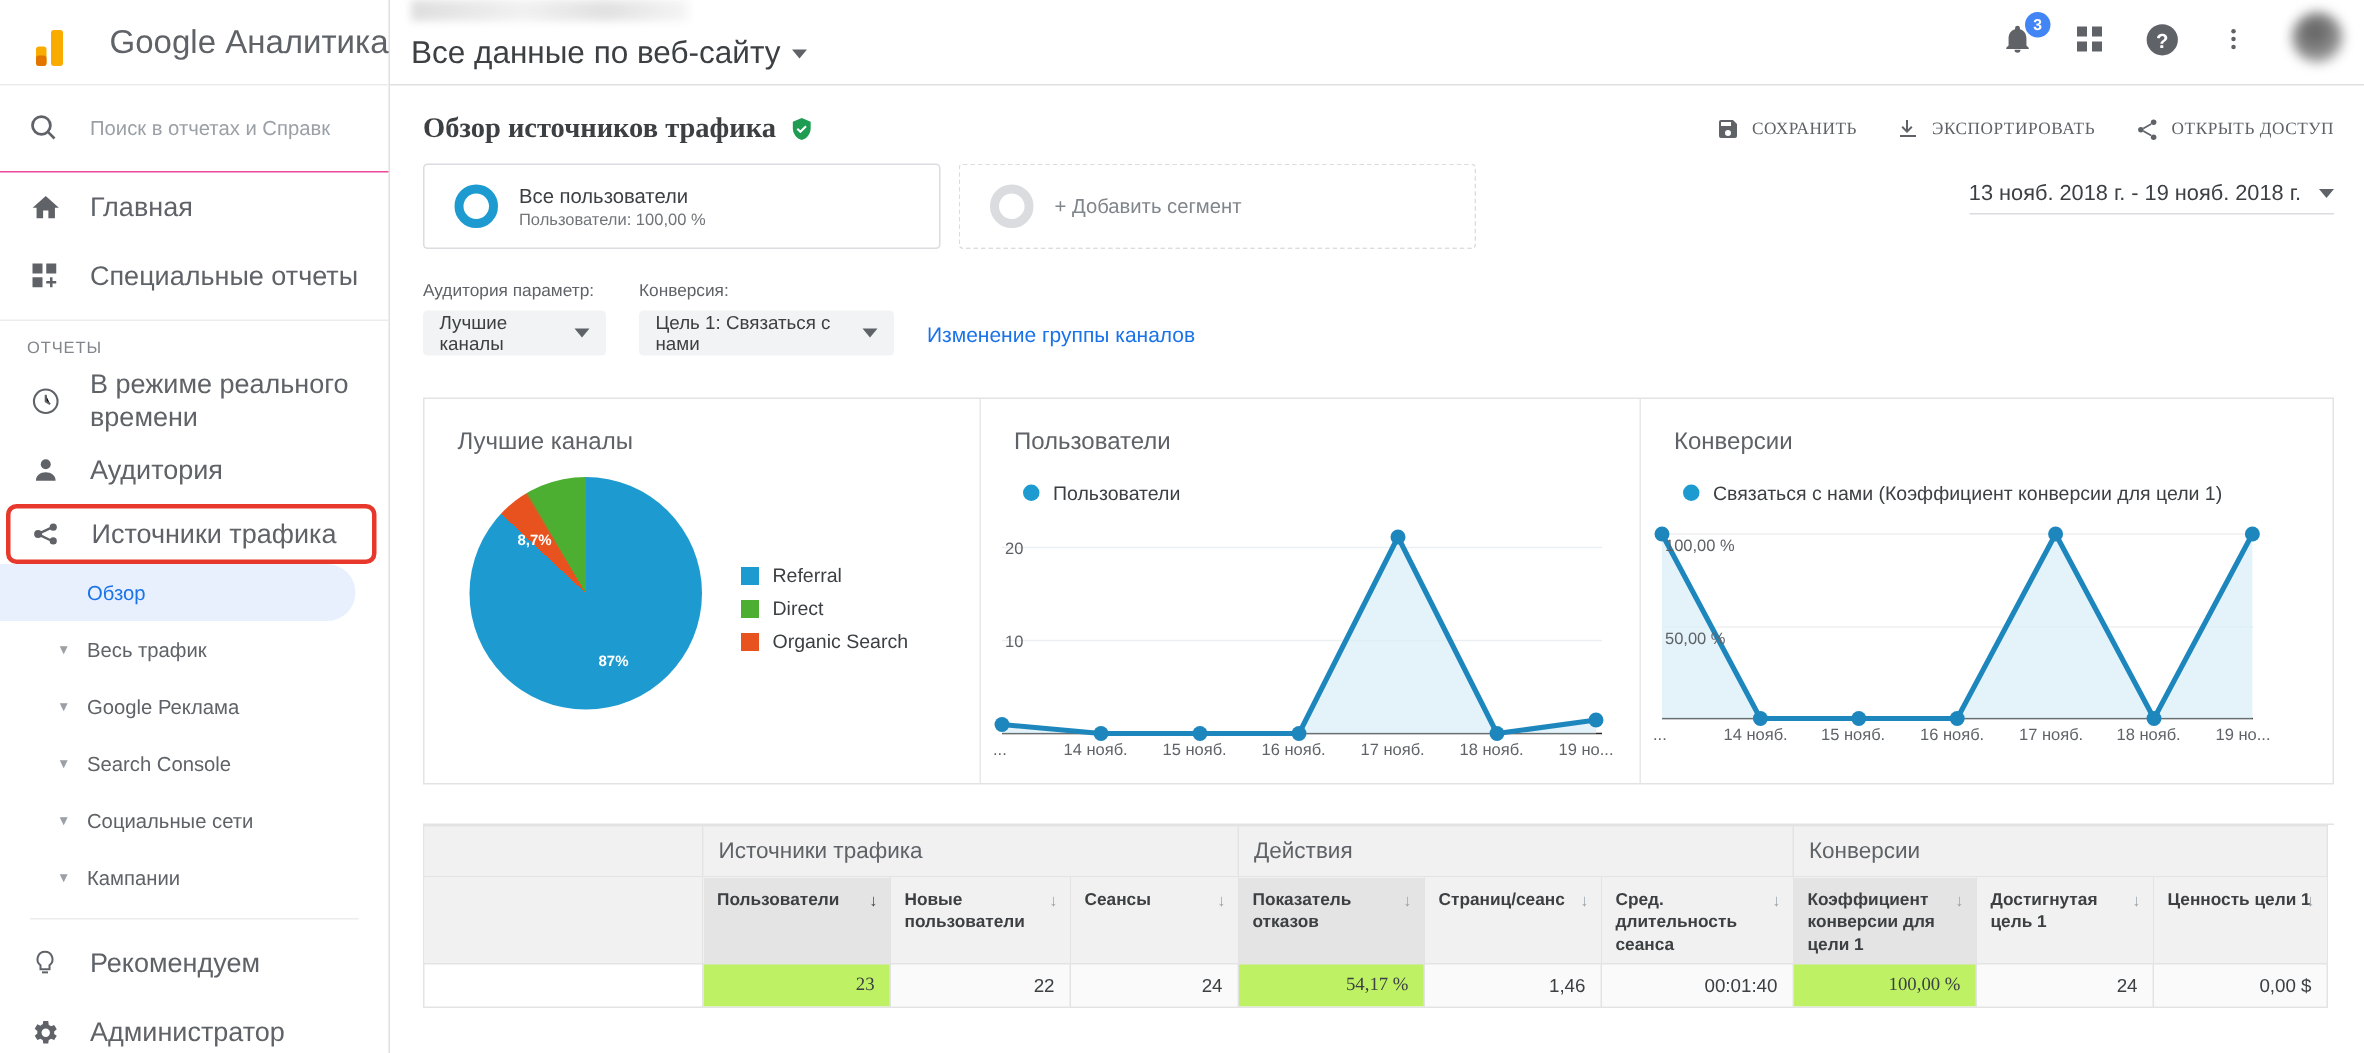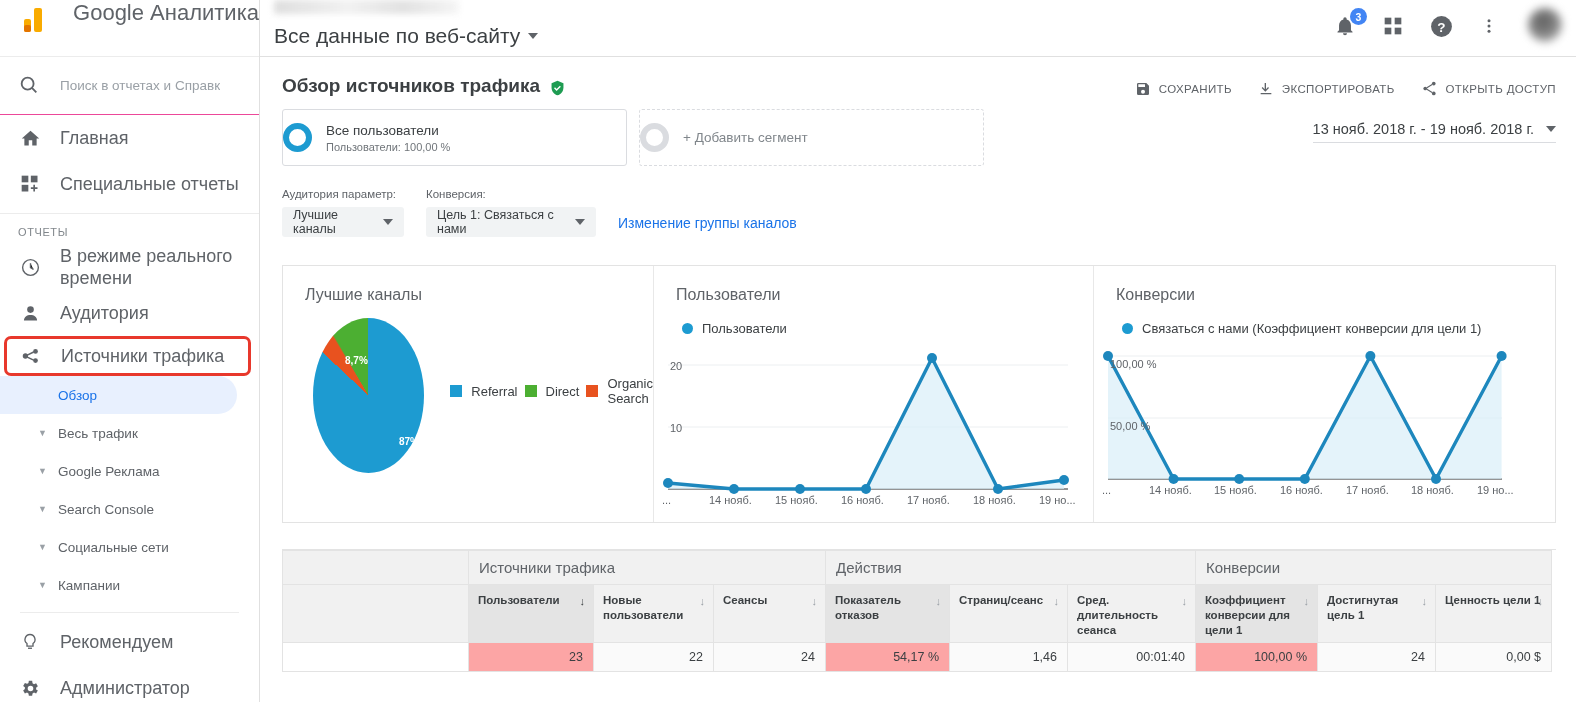--- a/index.html
+++ b/index.html
@@ -14,21 +14,21 @@
 
   
   #sidebar {
     width: 260px; height: 702px;
     background: #fff;
     border-right: 1px solid #e0e0e0;
     position: relative;
     flex: 0 0 260px;
   }
   .brand {
-    height: 57px; display: flex; align-items: flex-start;
+    height: 57px; display: flex; align-items: center;
     padding-left: 24px; gap: 20px;
     border-bottom: 1px solid #ececec;
   }
   .brand-logo { width: 34px; height: 32px; position: relative; }
   .brand-logo i { position: absolute; bottom: 0; border-radius: 2px; display:block; }
   .bl1 { left: 0;  width: 7px;  height: 13px; background: #f9ab00; }
   .bl2 { left: 10px; width: 8px; height: 24px; background: #f9ab00; }
   .bl3 { left: 0; bottom: 0; width: 7px; height: 7px; background: #e37400; border-radius: 50%; }
   .brand-title {
     font-size: 22px; color: #5f6368; letter-spacing: 0;
@@ -105,39 +105,40 @@
     display: flex; align-items: center; justify-content: center;
     font-weight: bold;
   }
   .avatar-blur {
     width: 34px; height: 34px; border-radius: 50%;
     background: radial-gradient(circle at 45% 40%, #5d5d5d, #8e8e8e 55%, #cfcfcf 85%, #f1f1f1);
     filter: blur(4px); margin-left: 4px; margin-bottom: 2px;
   }
 
   .page-head {
-    display: flex; align-items: flex-end;
+    display: flex; align-items: center;
     padding: 18px 20px 12px 22px;
+    font-family: Liberation Serif, serif;
   }
   .page-title { font-size: 19px; font-weight: bold; color: #3c4043; }
   .shield { margin-left: 9px; width: 17px; height: 18px; }
   .head-actions { margin-left: auto; display: flex; align-items: center; gap: 26px; }
   .head-btn {
     display: flex; align-items: center; gap: 8px;
     font-size: 11.5px; color: #5f6368; letter-spacing: .35px;
     text-transform: uppercase; cursor: pointer;
   }
   .head-btn svg { flex: 0 0 auto; }
 
   .content { padding: 0 20px 0 22px; position: relative; }
 
   .segments-row { display: flex; gap: 12px; align-items: flex-start; }
   .segment-card {
     width: 345px; height: 57px; border: 1px solid #dadce0; border-radius: 3px;
-    display: flex; align-items: center; gap: 14px; padding-left: 0;
+    display: flex; align-items: center; gap: 14px; padding-left: 20px;
     background: #fff;
   }
   .segment-card.add { border: 1px dashed #dadce0; width: 345px; }
   .donut { width: 29px; height: 29px; border-radius: 50%; border: 6px solid #1d9bd1; flex: 0 0 29px; }
   .donut.gray { border-color: #dadce0; }
   .seg-name { font-size: 13.5px; color: #3c4043; line-height: 1.3; }
   .seg-sub { font-size: 11px; color: #70757a; margin-top: 2px; }
   .seg-add-label { font-size: 13.5px; color: #80868b; }
 
   .daterange {
@@ -164,21 +165,21 @@
   .card { padding: 20px 0 14px 0; position: relative; }
   .card + .card { border-left: 1px solid #e8e8e8; }
   .card-title { font-size: 16px; color: #5f6368; padding: 0 22px 0 22px; }
   .c1 { width: 370px; }
   .c2 { width: 440px; }
   .c3 { width: 459px; }
 
   .pie-area { display: flex; align-items: flex-start; padding: 14px 0 0 0; }
   .pie { width: 155px; height: 155px; border-radius: 50%; margin-left: 30px; position: relative; }
   .pie .lbl { position: absolute; font-size: 10px; color: #fff; font-weight: bold; }
-  .legend { margin-left: 26px; margin-top: 58px; display: flex; gap: 7px; }
+  .legend { margin-left: 26px; margin-top: 58px; display: flex; flex-direction: column; gap: 7px; }
   .legend-item { display: flex; align-items: center; gap: 9px; font-size: 13px; color: #3c4043; }
   .swatch { width: 12px; height: 12px; flex: 0 0 12px; }
 
   .chart-legend { display: flex; align-items: flex-start; gap: 9px; padding: 16px 22px 0 28px; font-size: 13px; color: #3c4043; line-height:1.35;}
   .dot { width: 11px; height: 11px; border-radius: 50%; background: #1d9bd1; flex: 0 0 11px; margin-top: 3px; }
 
   .plot { position: relative; margin-top: 10px; }
   .plot svg { display: block; }
   .ytick { position: absolute; font-size: 11px; color: #5f6368; }
   .xtick { position: absolute; font-size: 11px; color: #5f6368; }
@@ -191,21 +192,21 @@
   .grp-blank { background: #f1f1f1; }
   .col-th {
     background: #f1f1f1; height: 58px; vertical-align: top;
     padding: 8px 9px 0 9px; font-size: 11.5px; color: #3c4043; font-weight: bold;
     text-align: left; line-height: 1.32; position: relative;
   }
   .col-th.sorted { background: #e4e4e4; }
   .sort-ico { position: absolute; right: 8px; top: 9px; font-size: 11px; color: #9aa0a6; }
   .sort-ico.on { color: #3c4043; }
   .data-td { height: 29px; font-size: 12.5px; color: #3c4043; text-align: right; padding-right: 10px; background: #fafafa; }
-  .data-td.white { background: #fca5a5; }
+  .data-td.white { background: #bef264; font-family: Liberation Serif, serif; }
   .first-col { background: #f1f1f1; }
   .first-col-data { background: #fff; }
 </style>
 </head>
 <body>
 
 <div id="app">
 
   <div id="sidebar">
 

